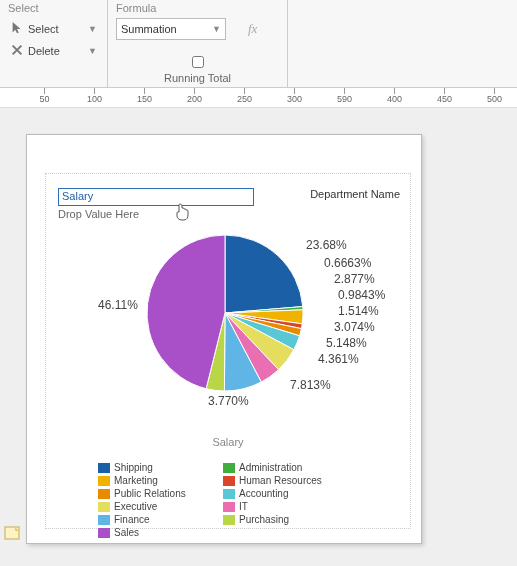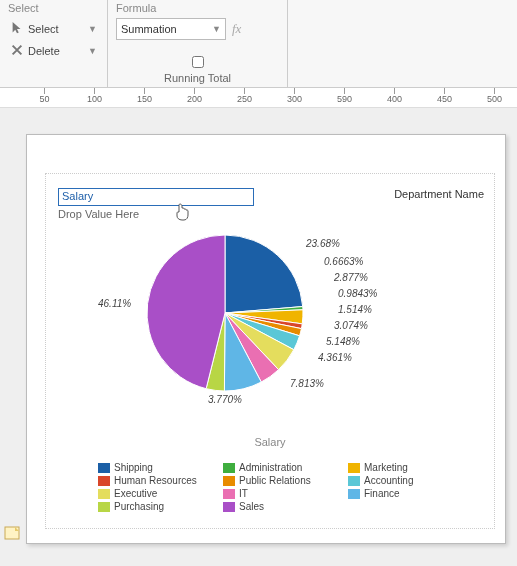--- a/index.html
+++ b/index.html
@@ -5,43 +5,43 @@
   * { box-sizing: border-box; margin: 0; padding: 0; }
   body { font-family: Arial, sans-serif; font-size: 11px; color: #333; background: #fff; width: 517px; height: 566px; overflow: hidden; position: relative; }
   .ribbon { display: flex; border-bottom: 1px solid #ccc; background: #f7f7f7; height: 88px; }
   .ribbon-group { border-right: 1px solid #ccc; padding: 2px 8px 4px 8px; position: relative; }
   .ribbon-group-title { color: #888; font-size: 11px; margin-bottom: 4px; }
   .select-group { width: 108px; }
   .formula-group { width: 180px; }
   .ribbon-btn { display: flex; align-items: center; gap: 4px; padding: 3px 2px; cursor: pointer; color: #444; }
   .ribbon-btn .arrow { margin-left: auto; color: #888; font-size: 9px; }
   .ribbon-btn svg { width: 14px; height: 14px; }
-  .combo { display: flex; align-items: center; gap: 6px; }
+  .combo { display: flex; align-items: center; gap: 22px; }
   .combo-box { border: 1px solid #bbb; background: #fff; width: 110px; height: 22px; display: flex; align-items: center; padding: 0 4px; justify-content: space-between; font-size: 11px; }
   .combo-box .arrow { color: #888; font-size: 9px; }
   .fx { font-style: italic; color: #aaa; font-family: serif; font-size: 13px; }
   .running { display: flex; align-items: center; gap: 4px; margin-top: 16px; color: #666; flex-direction: column; }
   .running input { width: 12px; height: 12px; }
   .ruler { height: 20px; background: #fff; border-bottom: 1px solid #ddd; position: relative; font-size: 9px; color: #666; overflow: hidden; padding-left: 41px; }
   .ruler .tick { position: absolute; top: 0; height: 20px; }
   .ruler .tick .line { width: 1px; height: 6px; background: #999; margin: 0 auto; }
   .ruler .tick .lbl { position: absolute; top: 6px; left: 50%; transform: translateX(-50%); }
   .canvas-area { background: #efefef; padding: 26px 0 0 26px; height: 466px; position: relative; }
   .note-icon { position: absolute; left: 4px; bottom: 30px; }
   .note-icon svg { width: 18px; height: 18px; }
-  .report-page { background: #fff; border: 1px solid #bbb; width: 480px; height: 410px; box-shadow: 2px 2px 4px rgba(0,0,0,0.15); position: relative; }
+  .report-page { background: #fff; border: 1px solid #bbb; width: 396px; height: 410px; box-shadow: 2px 2px 4px rgba(0,0,0,0.15); position: relative; }
   .report-inner { position: absolute; left: 18px; top: 38px; right: 10px; bottom: 14px; border: 1px dotted #ccc; }
   .field-box { position: absolute; left: 12px; top: 14px; width: 196px; height: 18px; border: 1px solid #2a6db8; background: #fff; padding: 1px 3px; color: #1e5faa; font-size: 11px; }
   .drop-hint { position: absolute; left: 12px; top: 34px; color: #666; font-size: 11px; }
   .cursor-icon { position: absolute; left: 128px; top: 29px; }
   .cursor-icon svg { width: 16px; height: 18px; }
   .chart-title-right { position: absolute; right: 10px; top: 14px; font-weight: normal; color: #333; font-size: 11px; }
   .pie-wrap { position: absolute; left: 50px; top: 44px; width: 360px; height: 210px; }
   .pie-svg { position: absolute; left: 44px; top: 10px; }
-  .data-label { position: absolute; font-size: 10px; color: #444; white-space: nowrap; font-style: italic; }
+  .data-label { position: absolute; font-size: 12px; color: #444; white-space: nowrap; }
   .x-title { position: absolute; left: 0; right: 0; top: 262px; text-align: center; color: #888; font-size: 11px; }
   .legend { position: absolute; left: 52px; top: 288px; right: 10px; display: flex; flex-wrap: wrap; gap: 0; }
   .legend-item { display: flex; align-items: center; width: 125px; font-size: 10px; color: #444; margin-bottom: 2px; }
   .swatch { width: 12px; height: 10px; margin-right: 4px; }
 </style>
 </head>
 <body>
 
 <div class="ribbon">
   <div class="ribbon-group select-group">

